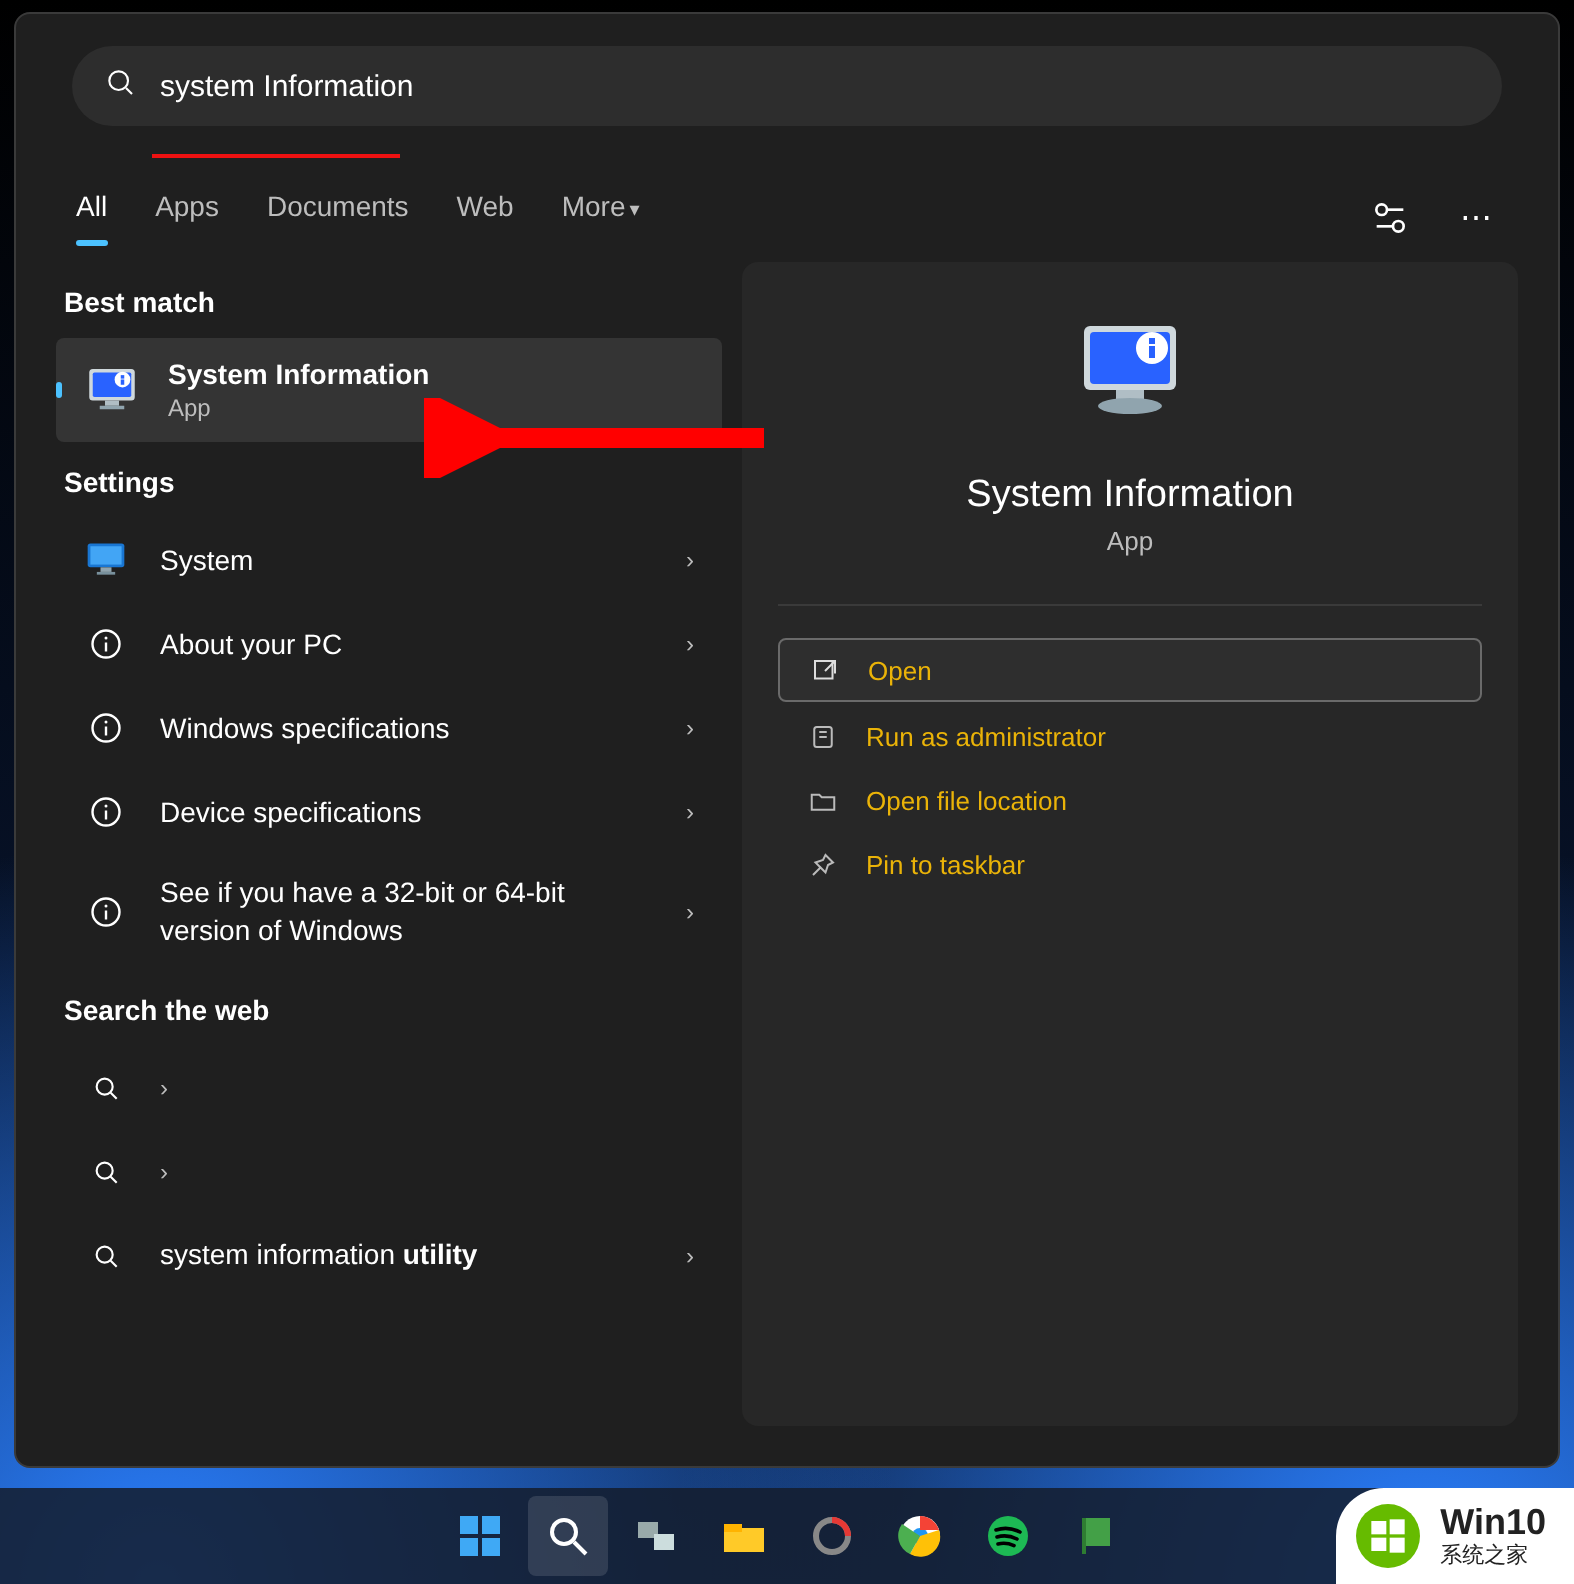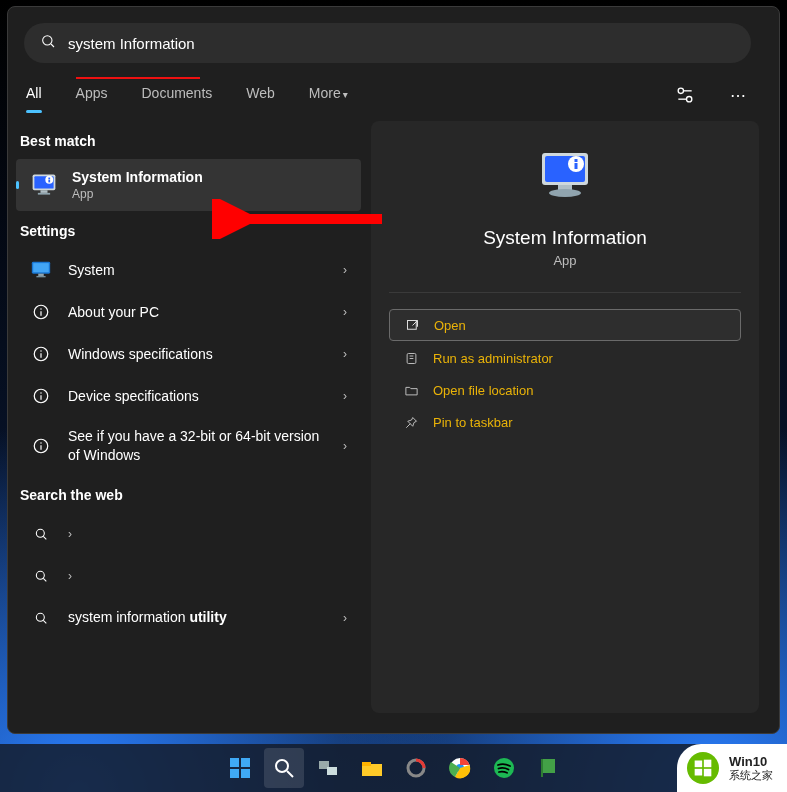--- a/index.html
+++ b/index.html
@@ -18,21 +18,21 @@
   .start-panel {
     position: absolute;
     left: 7px; top: 6px;
     width: 773px; height: 728px;
     background: #1f1f1f;
     border: 1px solid #3a3a3a;
     border-radius: 8px;
     color: #fff;
     display: flex;
     flex-direction: column;
-    padding: 0 20px 20px 8px;
+    padding: 0 20px 20px 20px;
   }
 
   
   .search-wrap {
     margin: 16px 8px 0 8px;
     height: 40px;
     background: #2d2d2d;
     border-radius: 20px;
     display: flex;
     align-items: center;
@@ -51,23 +51,24 @@
   .underline {
     position: absolute;
     left: 68px; top: 70px;
     width: 124px; height: 2px;
     background: #e11;
   }
 
   
   .tabs-row {
     display: flex;
-    margin-top: 22px;
+    align-items: center;
+    margin-top: 32px;
     padding: 0 10px;
-    gap: 34px;
+    gap: 24px;
     font-size: 14px;
     color: #bdbdbd;
   }
   .tab { cursor: pointer; position: relative; padding-bottom: 12px; }
   .tab.active { color: #fff; }
   .tab.active::after {
     content: "";
     position: absolute;
     left: 0; right: 0; bottom: 0;
     height: 3px;
@@ -220,21 +221,21 @@
     gap: 10px;
     padding: 0 14px 0 10px;
     color: #222;
   }
   .wm-badge {
     width: 32px; height: 32px;
     border-radius: 50%;
     background: #66bb00;
     display: flex; align-items: center; justify-content: center;
   }
-  .wm-text .l1 { font-size: 13px; font-weight: 700; line-height: 1.1; }
+  .wm-text .l1 { font-size: 18px; font-weight: 700; line-height: 1.1; }
   .wm-text .l2 { font-size: 11px; line-height: 1.1; }
 
   
   .svg-stroke { stroke: currentColor; stroke-width: 1.6; fill: none; }
 </style>
 </head>
 <body>
 
 <div class="wallpaper"></div>
 

